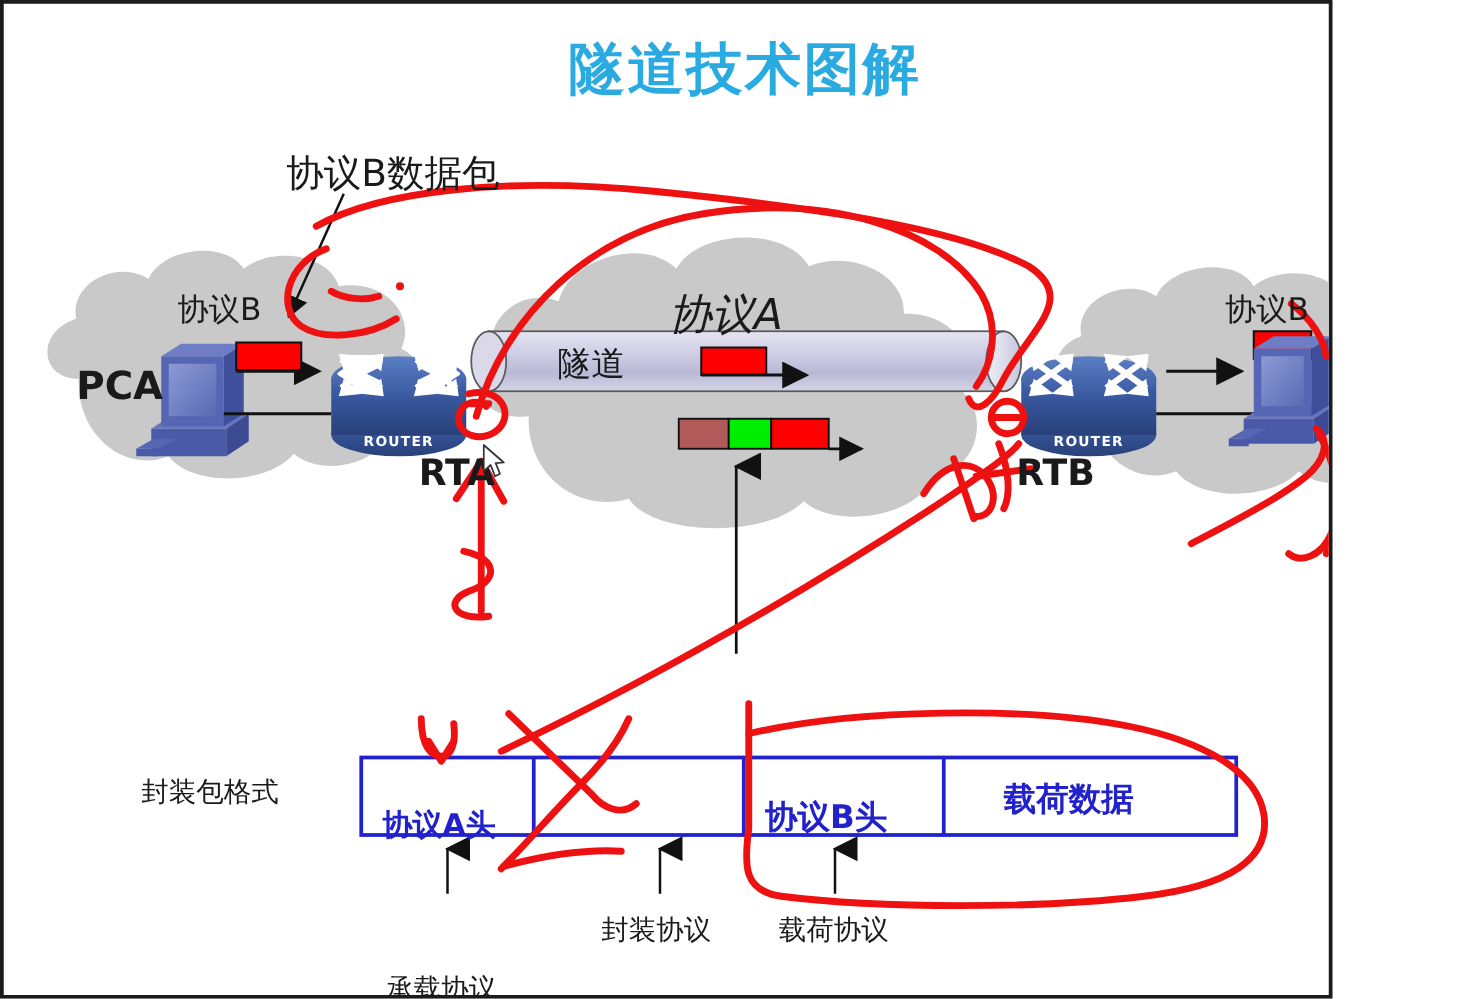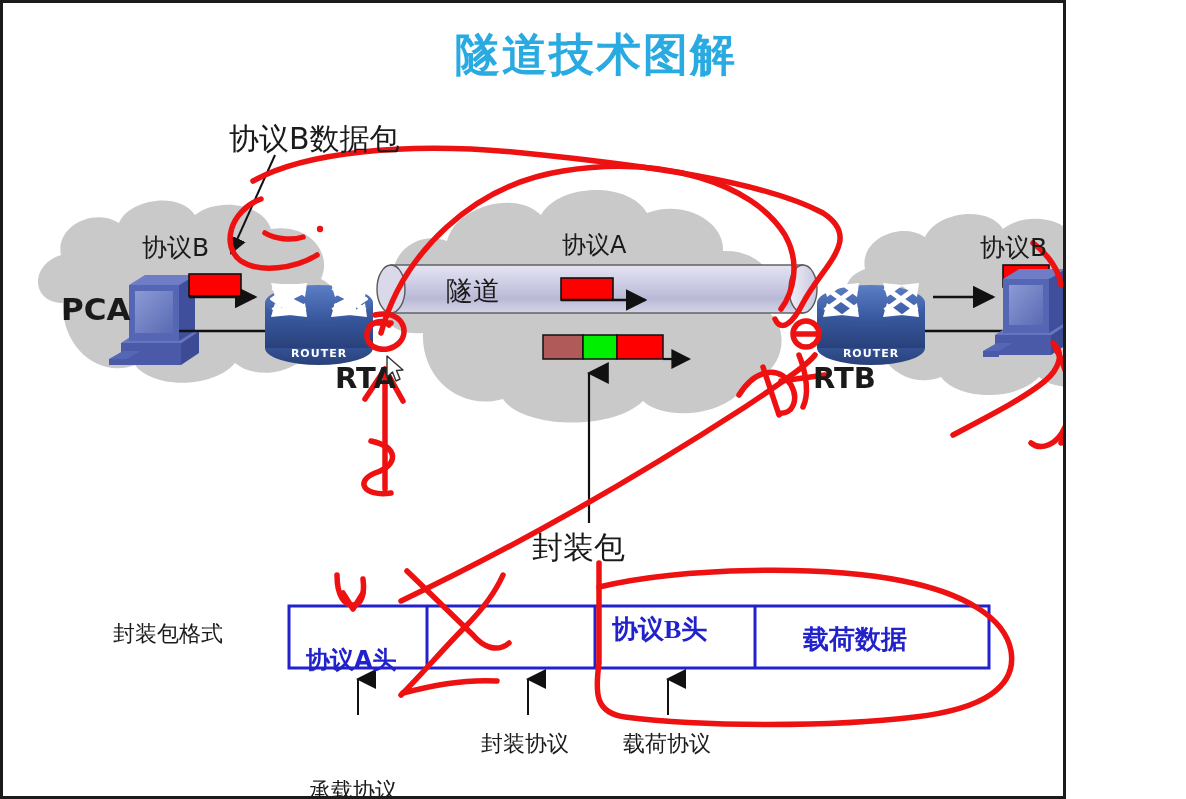--- a/index.html
+++ b/index.html
@@ -233,33 +233,32 @@
       <path d="M596,584 L596,560"></path>
     </g>
   </svg>
 
   <div class="lab" style="left:226px;top:116px;font-size:30px;">协议B数据包</div>
 
   <div class="lab" style="left:139px;top:228px;font-size:25px;">协议B</div>
   <div class="lab" style="left:58px;top:288px;font-size:31px;font-weight:bold;">PCA</div>
   <div class="lab" style="left:296px;top:358px;font-size:29px;font-weight:bold;margin-left:36px;">RTA</div>
 
-  <div class="lab" style="left:559px;top:226px;font-size:24px;">协议A</div>
+  <div class="lab" style="left:532px;top:226px;font-size:34px;font-style:italic;">协议A</div>
   <div class="lab" style="left:443px;top:270px;font-size:27px;text-align:right;">隧道</div>
 
   <div class="lab" style="left:977px;top:228px;font-size:25px;">协议B</div>
   <div class="lab" style="left:1063px;top:288px;font-size:34px;margin-top:37px;">PCB</div>
   <div class="lab" style="left:810px;top:358px;font-size:29px;font-weight:bold;">RTB</div>
 
-  <div class="lab" style="left:529px;top:524px;font-size:31px;">封装包</div>
 
   <div class="lab" style="left:110px;top:616px;font-size:22px;">封装包格式</div>
 
   <div class="cellTxt" style="left:303px;top:641px;font-size:24px;">协议A头</div>
-  <div class="cellTxt" style="left:609px;top:609px;font-size:26px;font-family:Liberation Serif, serif;">协议B头</div>
+  <div class="cellTxt" style="left:609px;top:633px;font-size:26px;">协议B头</div>
   <div class="cellTxt" style="left:800px;top:619px;font-size:26px;">载荷数据</div>
 
   <div class="lab" style="left:306px;top:726px;font-size:22px;margin-top:47px;">承载协议</div>
   <div class="lab" style="left:478px;top:726px;font-size:22px;">封装协议</div>
   <div class="lab" style="left:620px;top:726px;font-size:22px;">载荷协议</div>
 
   <svg style="position:absolute;left:383px;top:352px;" width="22" height="30" viewBox="0 0 22 30">
     <path d="M1,1 L1,22 L6.5,17 L10,26 L14,24 L10.5,15.5 L17,15 Z" fill="#ffffff" stroke="#333333" stroke-width="1.4" stroke-linejoin="round"></path>
   </svg>
 

